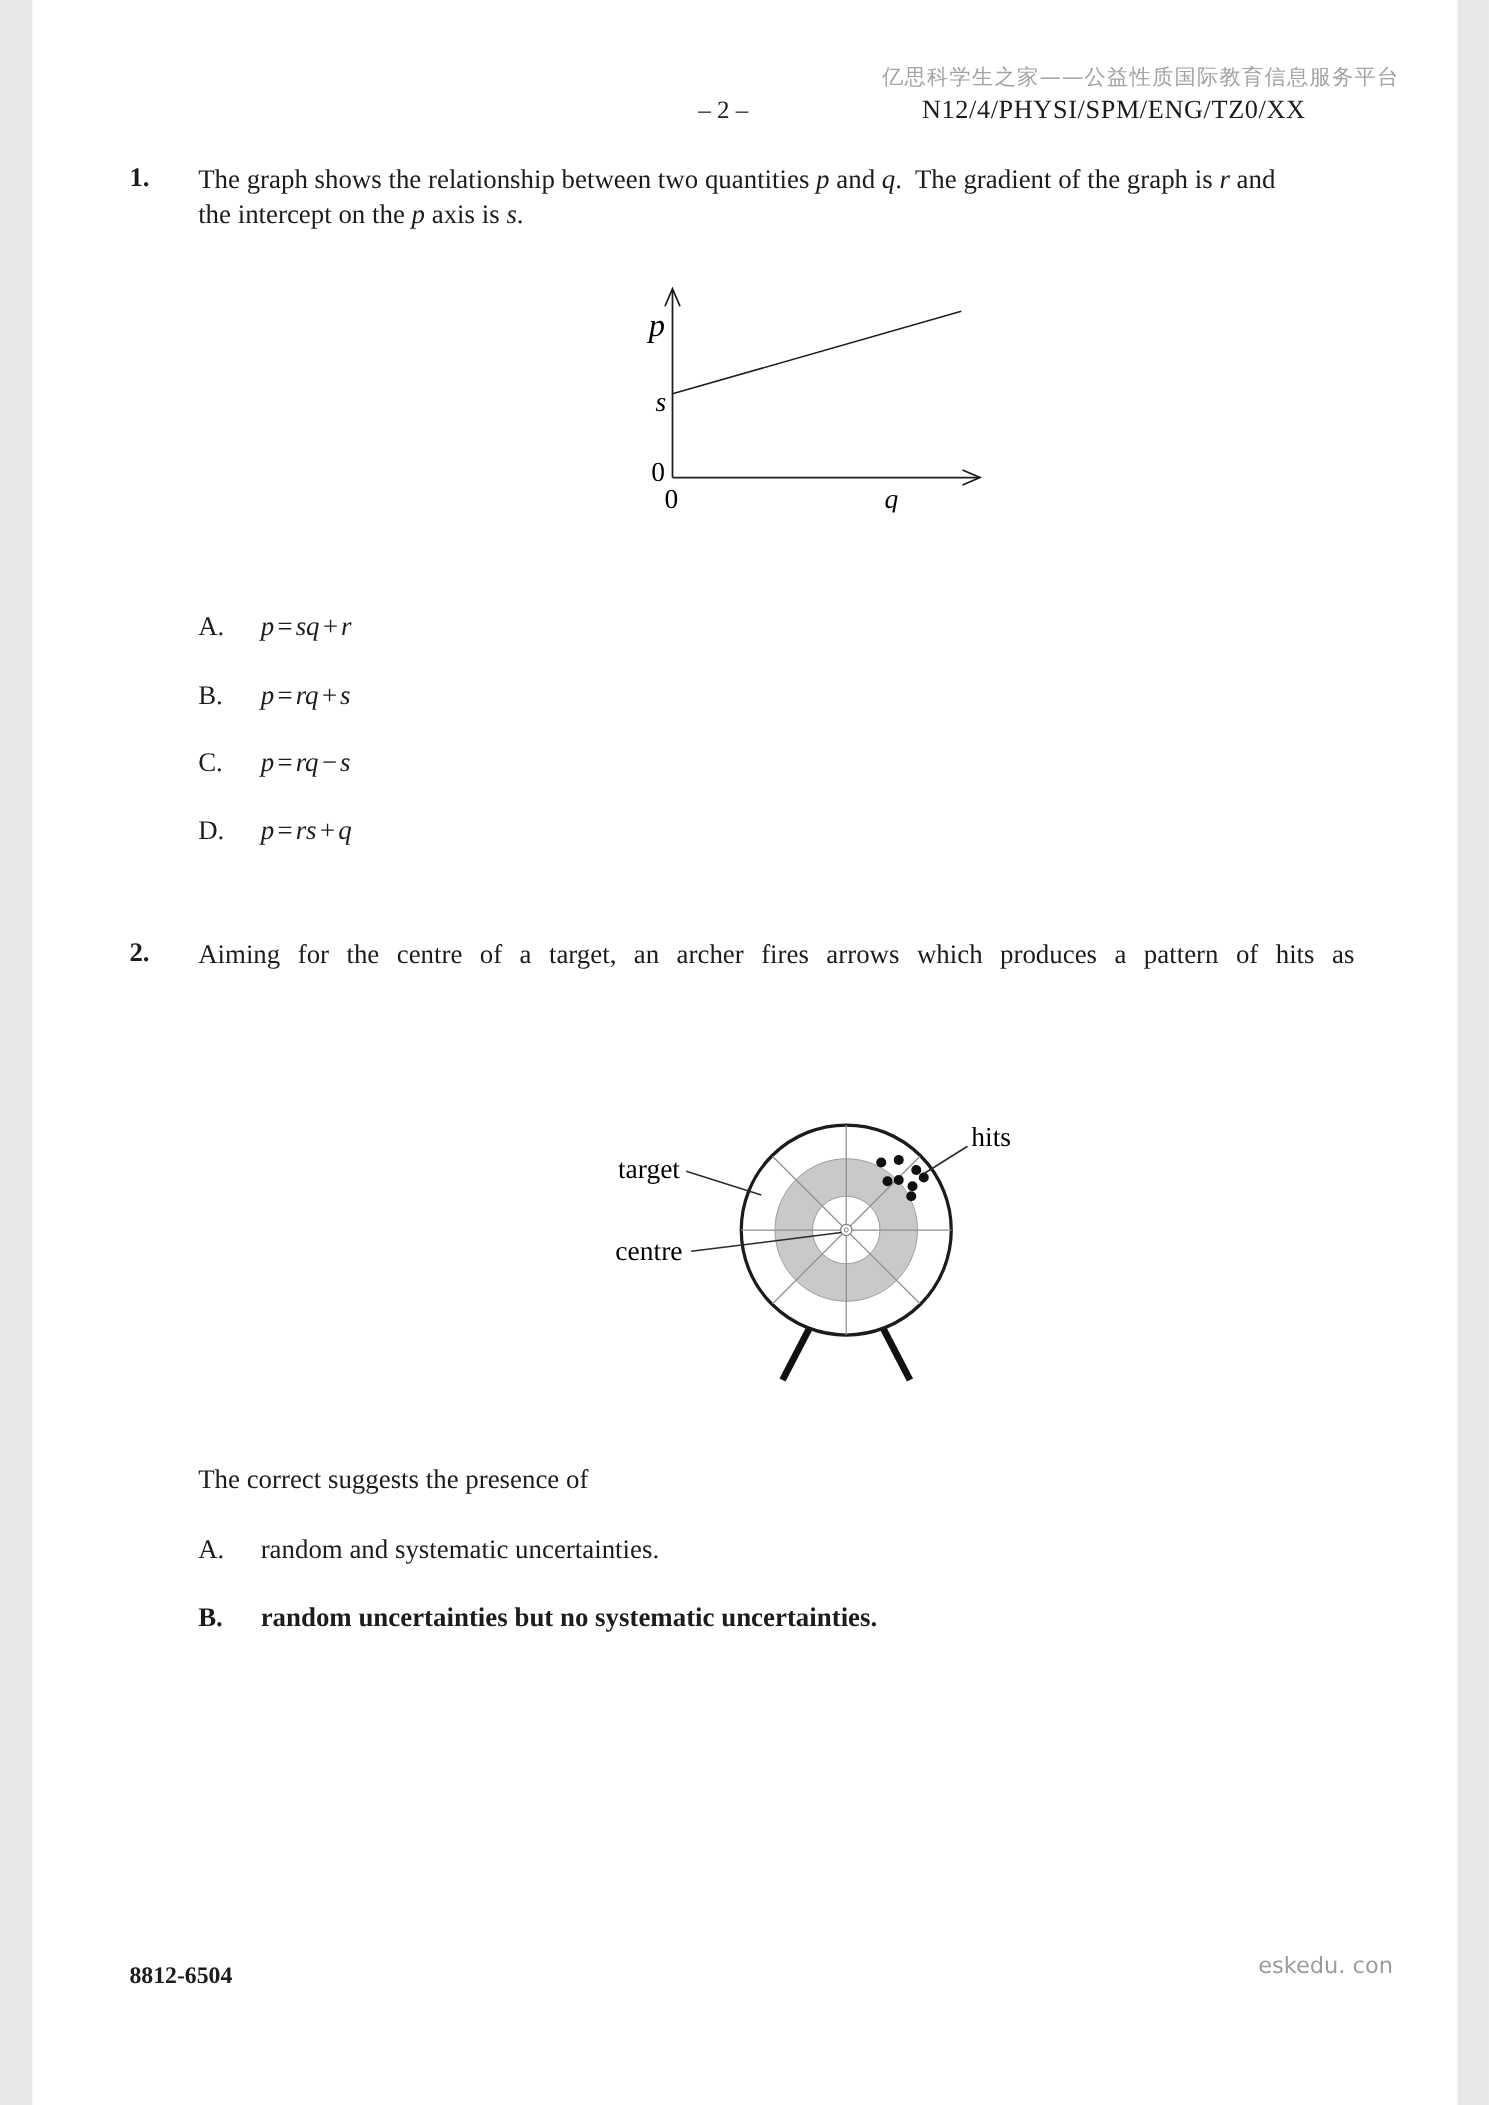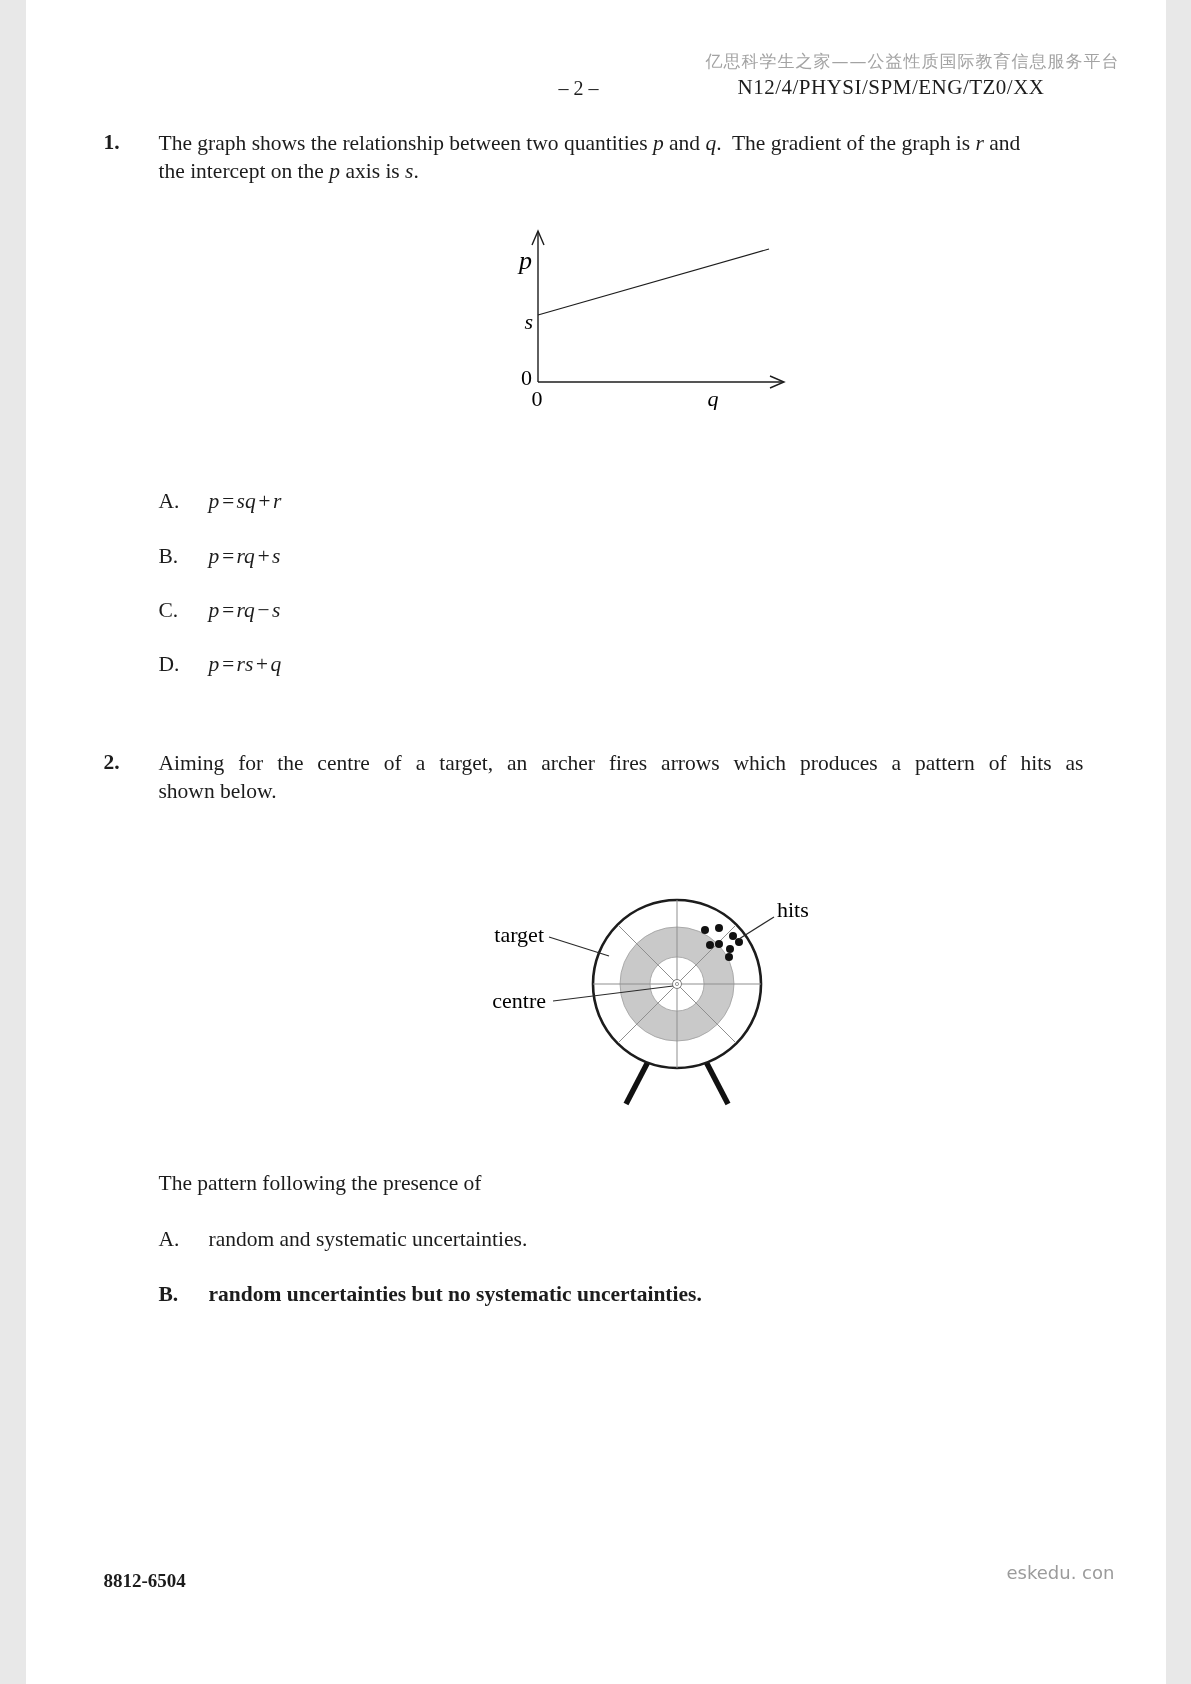--- a/index.html
+++ b/index.html
@@ -59,21 +59,20 @@
   <div class="abs" style="left:133px;top:598px;">
     <span class="opt-letter">C.</span><span class="formula">p = rq − s</span>
   </div>
   <div class="abs" style="left:133px;top:652px;">
     <span class="opt-letter">D.</span><span class="formula">p = rs + q</span>
   </div>
 
   <div class="abs qnum" style="left:78px;top:750px;">2.</div>
   <div class="abs t" style="left:133px;top:750px;">
     <div class="justify">Aiming for the centre of a target, an archer fires arrows which produces a pattern of hits as</div>
-    <div>shown  below.</div>
   </div>
 
   <svg class="abs" style="left:425px;top:878px;" width="375" height="232" viewBox="0 0 375 232">
     <line x1="201" y1="176" x2="175" y2="226" stroke="#111" stroke-width="5.5"></line>
     <line x1="251" y1="176" x2="277" y2="226" stroke="#111" stroke-width="5.5"></line>
     <circle cx="226" cy="106" r="84" fill="#ffffff" stroke="#1c1c1c" stroke-width="2.6"></circle>
     <circle cx="226" cy="106" r="57" fill="#c9c9c9" stroke="#9e9e9e" stroke-width="0.8"></circle>
     <circle cx="226" cy="106" r="27" fill="#ffffff" stroke="#9e9e9e" stroke-width="0.8"></circle>
     <g stroke="#8f8f8f" stroke-width="1">
       <line x1="142" y1="106" x2="310" y2="106"></line>
@@ -94,21 +93,21 @@
       <circle cx="278" cy="79" r="4"></circle>
     </g>
     <line x1="98" y1="59" x2="158" y2="78" stroke="#2a2a2a" stroke-width="1.2"></line>
     <line x1="102" y1="123" x2="222" y2="108" stroke="#2a2a2a" stroke-width="1.2"></line>
     <line x1="323" y1="39" x2="288" y2="61" stroke="#2a2a2a" stroke-width="1.2"></line>
     <text x="93" y="64" text-anchor="end" font-size="22">target</text>
     <text x="95" y="130" text-anchor="end" font-size="22">centre</text>
     <text x="326" y="39" font-size="22">hits</text>
   </svg>
 
-  <div class="abs t" style="left:133px;top:1170px;">The pattern following the presence of</div>
+  <div class="abs t" style="left:133px;top:1170px;">The correct suggests the presence of</div>
 
   <div class="abs t" style="left:133px;top:1226px;">
     <span class="opt-letter">A.</span><span>random and systematic uncertainties.</span>
   </div>
   <div class="abs t" style="left:133px;top:1281px;font-weight:bold;">
     <span class="opt-letter">B.</span><span>random uncertainties but no systematic uncertainties.</span>
   </div>
 
   <div class="abs footer-code" style="left:78px;top:1570px;font-weight:bold;">8812-6504</div>
   <div class="abs watermark" style="left:953px;top:1562px;">eskedu. con</div>

